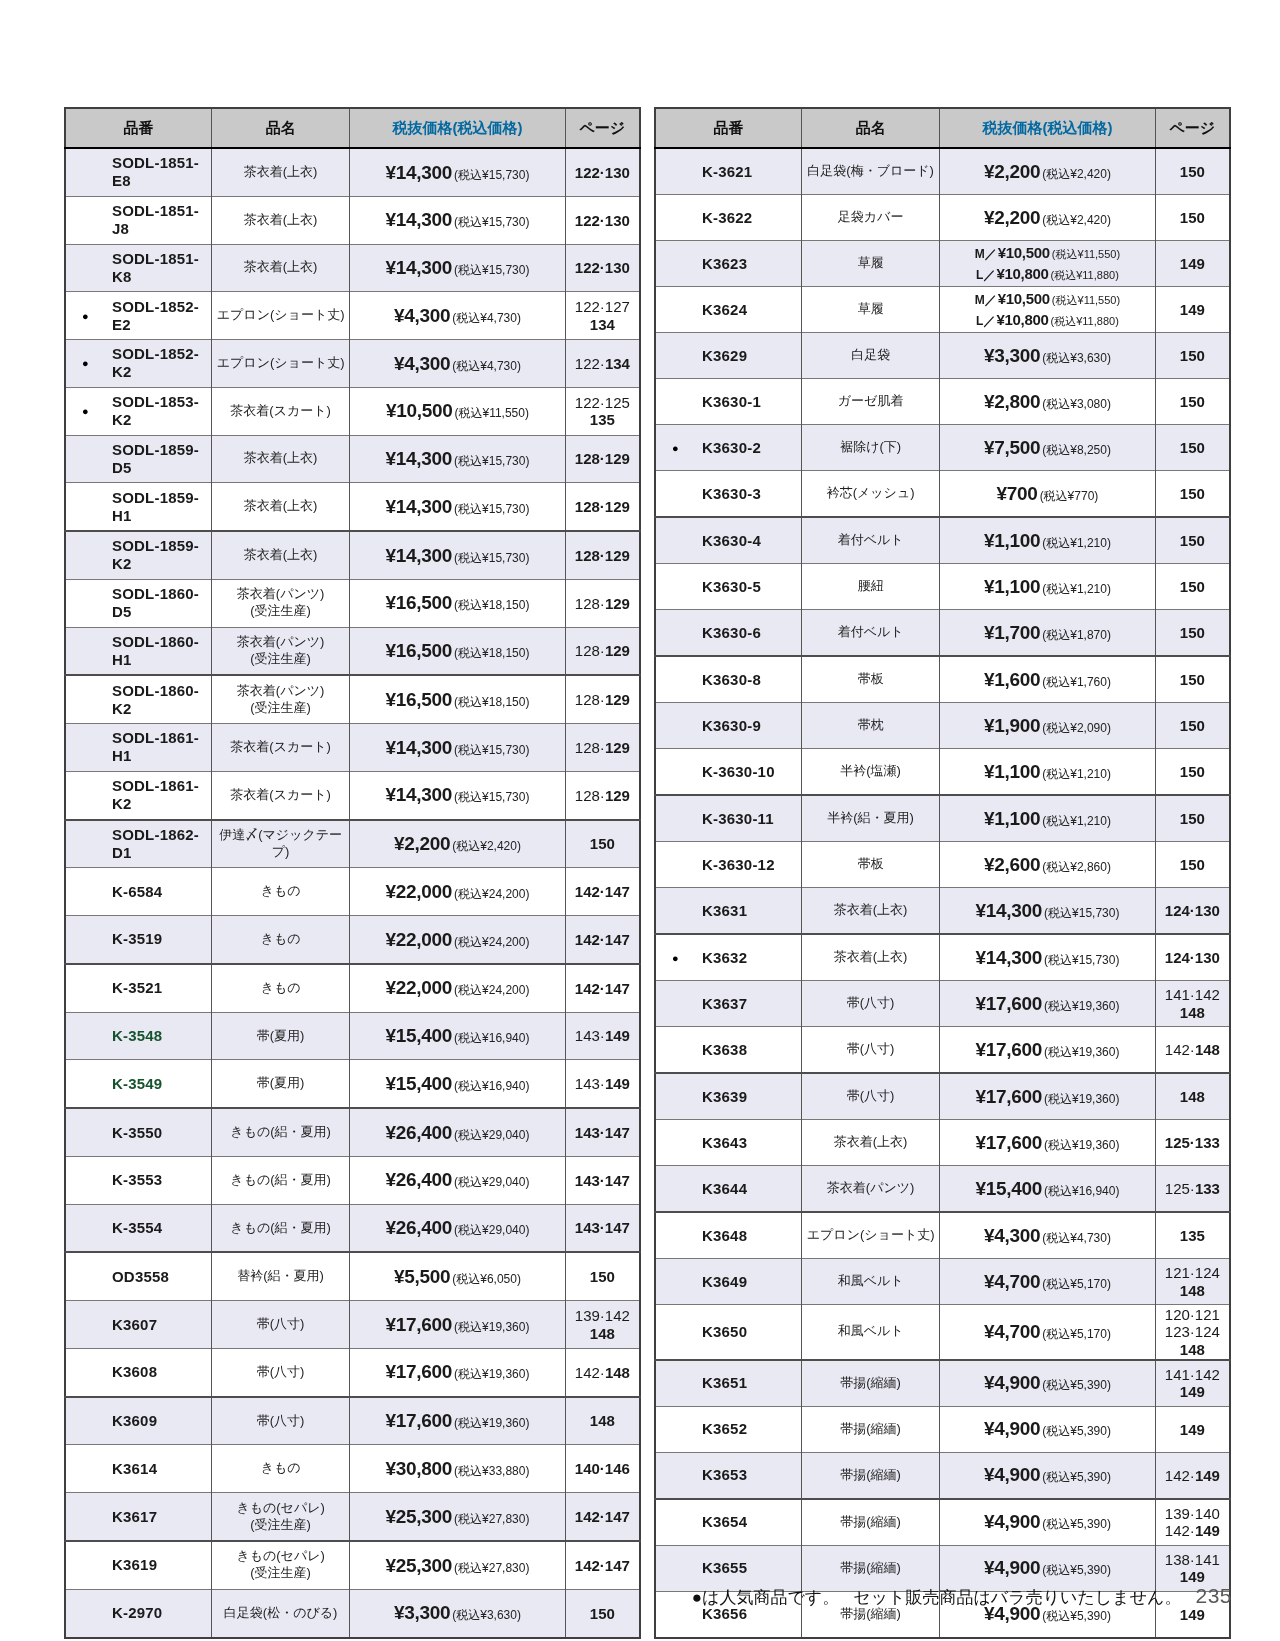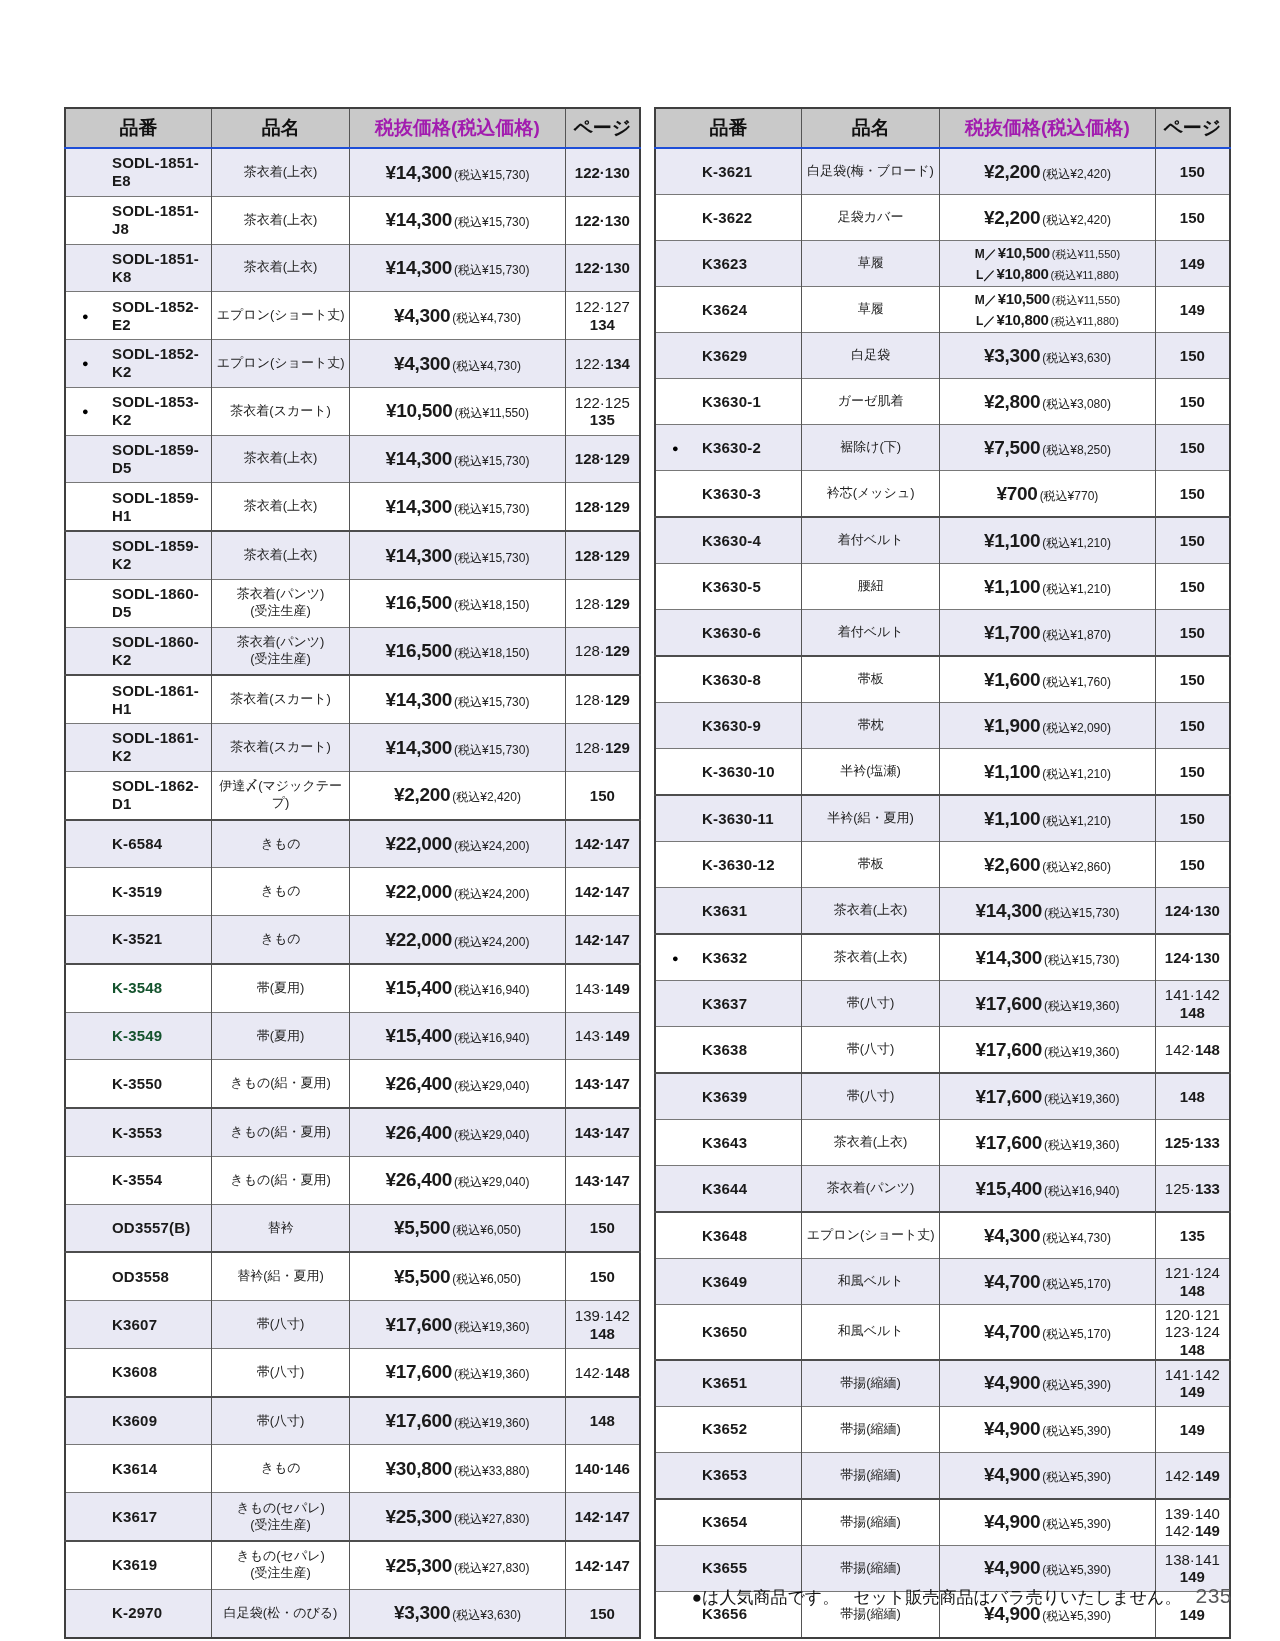--- a/index.html
+++ b/index.html
@@ -23,28 +23,28 @@
     border:2px solid #3f3f3f;
   }
   col.w-code  { width:25.5%; }
   col.w-name  { width:24.0%; }
   col.w-price { width:37.5%; }
   col.w-page  { width:13.0%; }
 
   thead th {
     height:36px;
     background:#c9c9c9;
-    font-size:19px;
+    font-size:15px;
     font-weight:bold;
     color:#111;
-    border-bottom:2px solid #1d4ed8;
+    border-bottom:2px solid #000000;
     border-left:1px solid #555;
   }
   thead th:first-child { border-left:none; }
-  thead th.h-price { color:#a21caf; }
+  thead th.h-price { color:#0369a1; }
 
   tbody td {
     height:43px;
     border-top:1px solid #787878;
     border-left:1px solid #555;
     text-align:center;
     vertical-align:middle;
     padding:1px 2px;
   }
   tbody td:first-child { border-left:none; }
@@ -209,20 +209,30 @@
             <td class="c-code"><span class="code">SODL-1860-D5</span></td>
             <td class="c-name">茶衣着(パンツ)<br>(受注生産)</td>
             <td class="c-price">
               <div class="pl"><span class="main">¥16,500</span><span class="tax">(税込¥18,150)</span></div>
             </td>
             <td class="c-page">
               <div class="pgl"><span class="pn">128·</span><span class="pb">129</span></div>
             </td>
           </tr>
           <tr>
+            <td class="c-code"><span class="code">SODL-1860-H1</span></td>
+            <td class="c-name">茶衣着(パンツ)<br>(受注生産)</td>
+            <td class="c-price">
+              <div class="pl"><span class="main">¥16,500</span><span class="tax">(税込¥18,150)</span></div>
+            </td>
+            <td class="c-page">
+              <div class="pgl"><span class="pn">128·</span><span class="pb">129</span></div>
+            </td>
+          </tr>
+          <tr>
             <td class="c-code"><span class="code">SODL-1860-K2</span></td>
             <td class="c-name">茶衣着(パンツ)<br>(受注生産)</td>
             <td class="c-price">
               <div class="pl"><span class="main">¥16,500</span><span class="tax">(税込¥18,150)</span></div>
             </td>
             <td class="c-page">
               <div class="pgl"><span class="pn">128·</span><span class="pb">129</span></div>
             </td>
           </tr>
           <tr>
@@ -326,30 +336,20 @@
             </td>
           </tr>
           <tr>
             <td class="c-code"><span class="code">K-3554</span></td>
             <td class="c-name">きもの(絽・夏用)</td>
             <td class="c-price">
               <div class="pl"><span class="main">¥26,400</span><span class="tax">(税込¥29,040)</span></div>
             </td>
             <td class="c-page">
               <div class="pgl"><span class="pb">143·147</span></div>
-            </td>
-          </tr>
-          <tr>
-            <td class="c-code"><span class="code">OD3557(B)</span></td>
-            <td class="c-name">替衿</td>
-            <td class="c-price">
-              <div class="pl"><span class="main">¥5,500</span><span class="tax">(税込¥6,050)</span></div>
-            </td>
-            <td class="c-page">
-              <div class="pgl"><span class="pb">150</span></div>
             </td>
           </tr>
           <tr>
             <td class="c-code"><span class="code">OD3558</span></td>
             <td class="c-name">替衿(絽・夏用)</td>
             <td class="c-price">
               <div class="pl"><span class="main">¥5,500</span><span class="tax">(税込¥6,050)</span></div>
             </td>
             <td class="c-page">
               <div class="pgl"><span class="pb">150</span></div>

